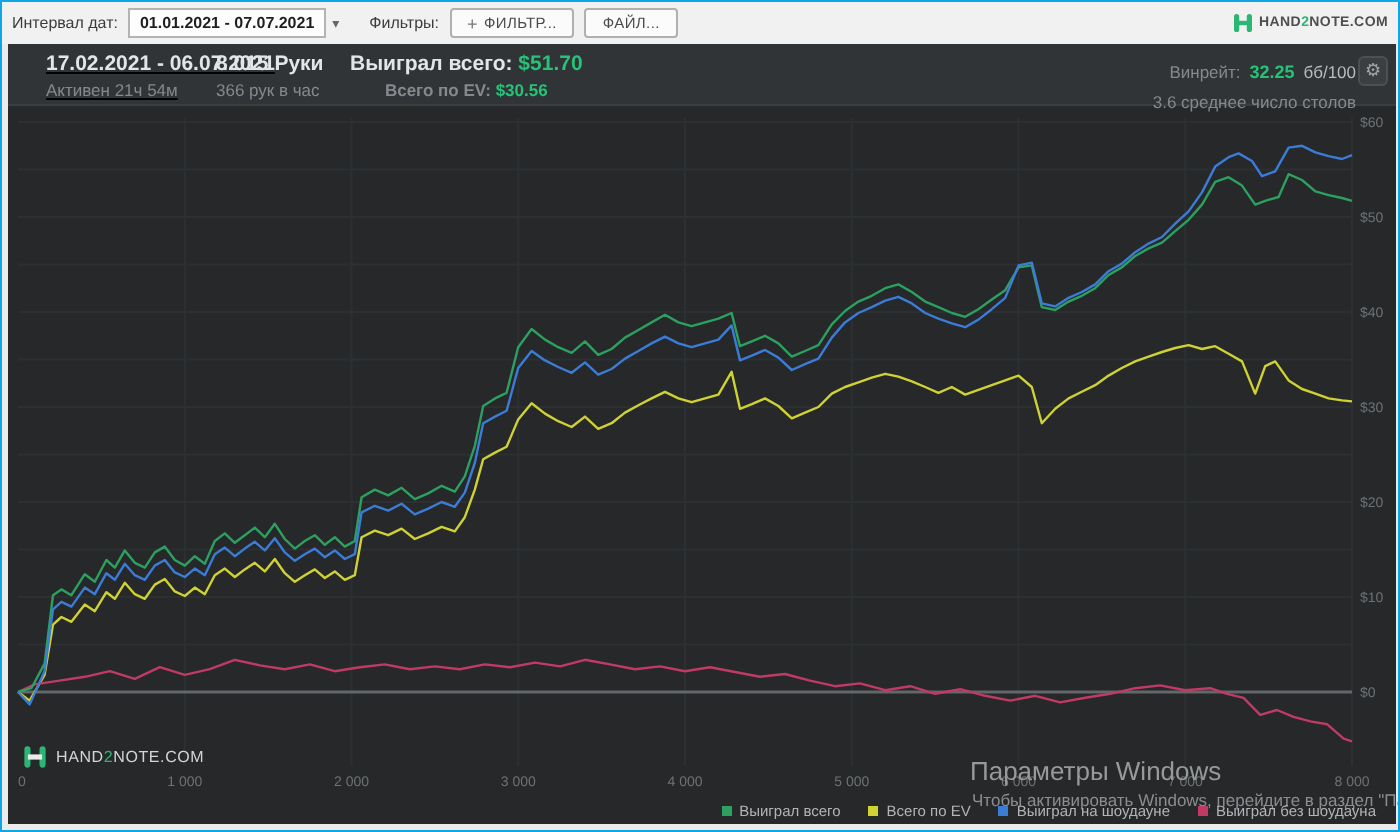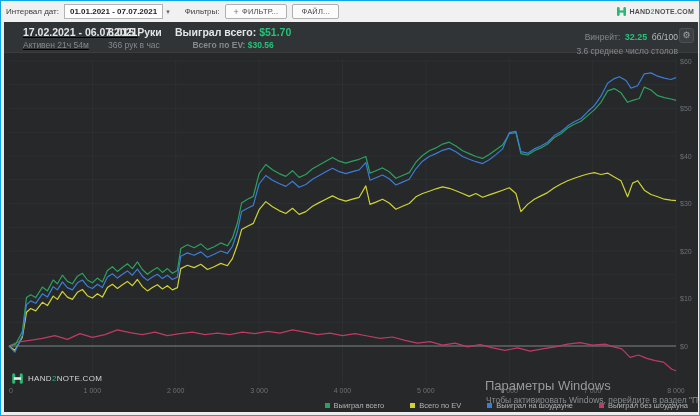--- a/index.html
+++ b/index.html
@@ -36,21 +36,21 @@
   .wr-unit{color:#b9bcbe;font-size:8.5px;}
   .gear-btn{position:absolute;right:4px;top:6px;width:15px;height:15px;background:#3b3f42;
             border:1px solid #4c5053;border-radius:3px;color:#9fa3a6;font-size:9px;line-height:13px;
             text-align:center;padding:0;cursor:default;}
   
   #chart-svg{position:absolute;left:0;top:31px;font-family:"Liberation Sans",sans-serif;}
   .watermark{position:absolute;left:7px;top:350px;display:flex;align-items:center;gap:4px;
              font-size:8px;font-weight:normal;color:#d3d5d6;letter-spacing:.3px;}
   .act1{position:absolute;left:481px;top:356px;font-size:13px;color:#97999b;white-space:nowrap;}
   .act2{position:absolute;left:482px;top:373px;font-size:8.5px;color:#8b8d8f;white-space:nowrap;}
-  #legend{position:absolute;right:10px;bottom:2px;display:flex;gap:26px;align-items:center;}
+  #legend{position:absolute;right:10px;bottom:2px;display:flex;gap:14px;align-items:center;}
   .legend-item{display:flex;align-items:center;gap:4px;font-size:7.5px;color:#b2b5b7;white-space:nowrap;}
   .legend-swatch{width:5px;height:5px;display:inline-block;}
 </style>
 </head>
 <body>
 
 <div class="window">
 
   <div class="topbar">
     <span class="tb-label">Интервал дат:</span>

